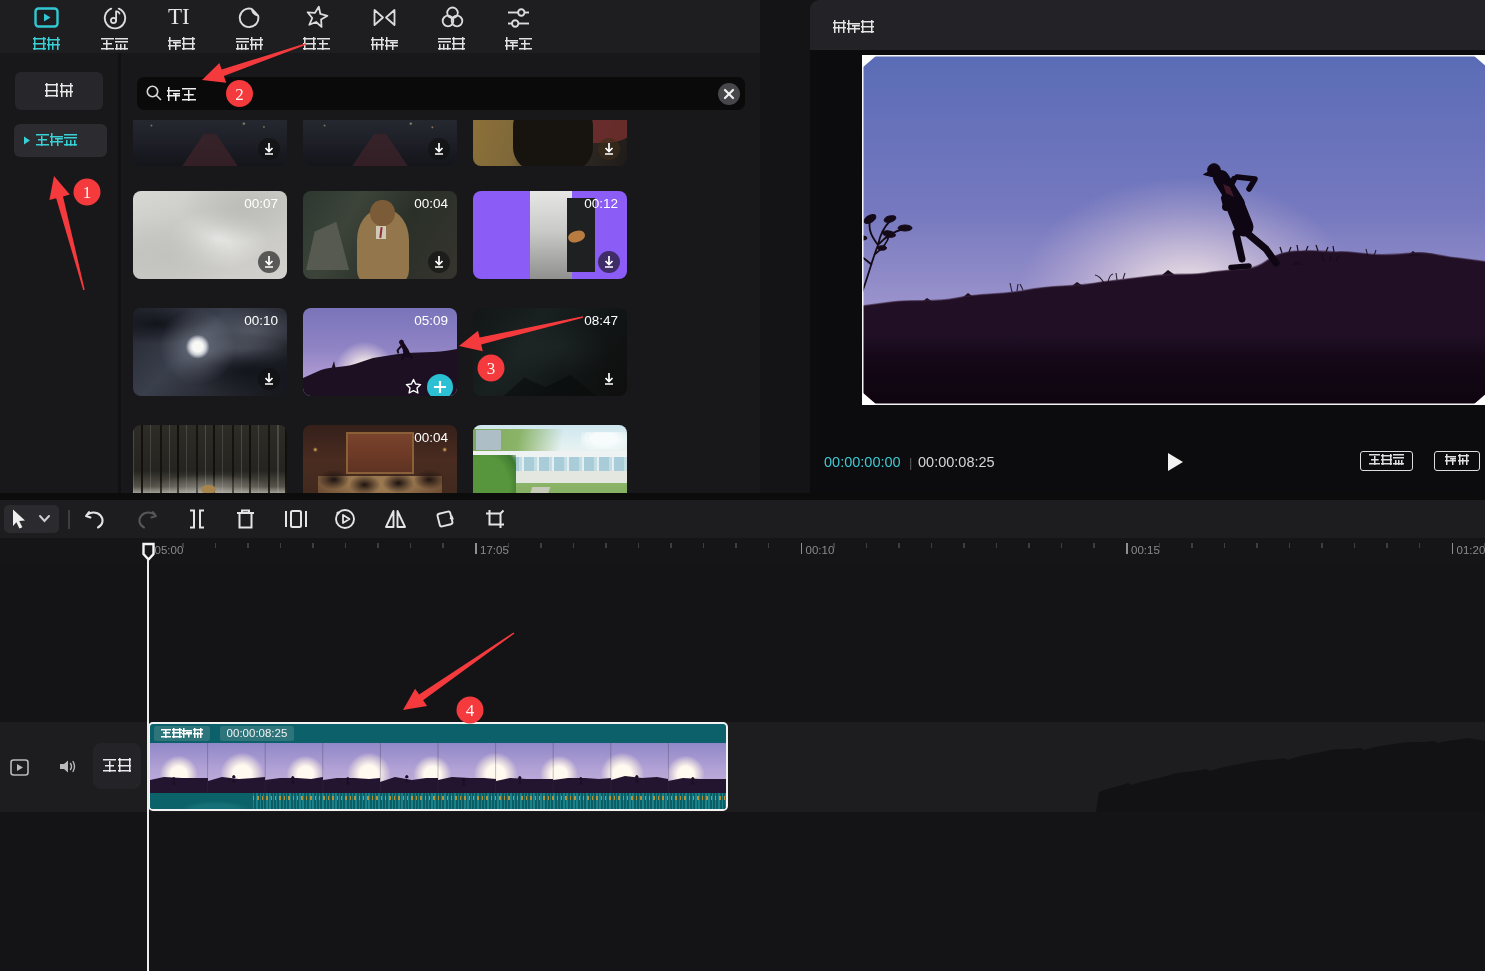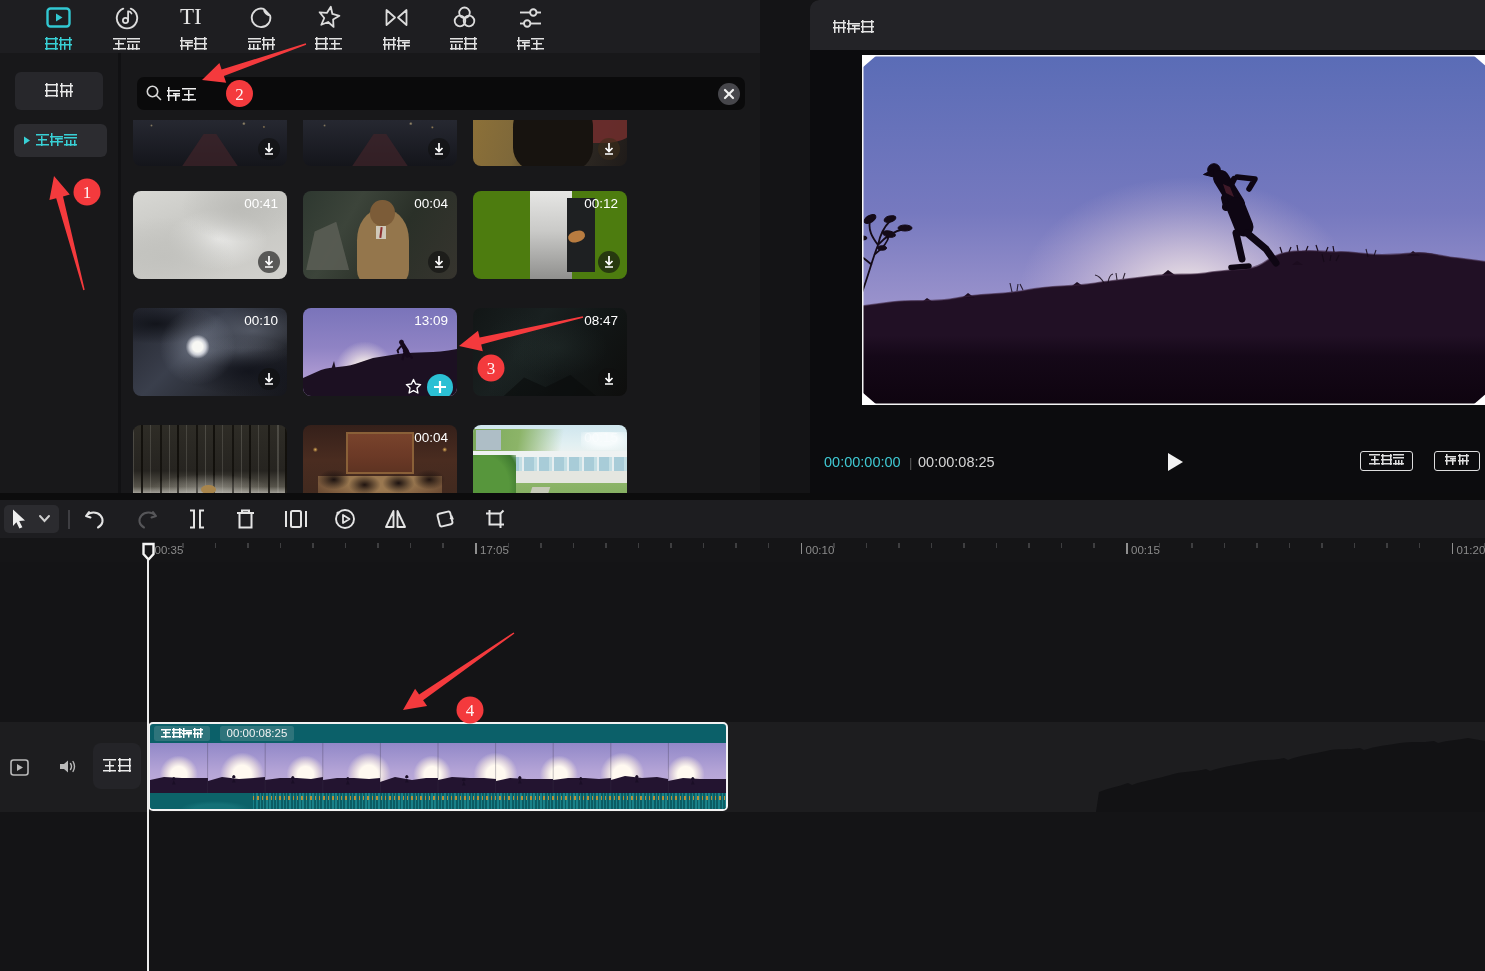--- a/index.html
+++ b/index.html
@@ -14,21 +14,21 @@
 .lab{font-size:14px;letter-spacing:.5px;white-space:nowrap}
 .th{position:absolute;width:154px;border-radius:8px;overflow:hidden}
 .dur{position:absolute;top:5px;right:9px;color:#fff;font-size:13.5px}
 .dl{position:absolute;right:7px;bottom:6px;width:22px;height:22px;border-radius:50%;background:rgba(16,16,16,.62)}
 </style></head>
 <body>
 
 <div class="abs" style="left:0;top:0;width:760px;height:493px;background:#18181a;overflow:hidden">
 
   <div class="abs" style="left:0;top:0;width:760px;height:53px;background:#1e1e21"></div>
-  <div id="topicons" class="abs" style="left:16px;top:0;width:760px;height:53px">
+  <div id="topicons" class="abs" style="left:4px;top:0;width:760px;height:53px">
 
     <svg class="abs" style="left:30px;top:7px" width="25" height="21" viewBox="0 0 25 21">
         <rect x="1.5" y="1.5" width="22" height="18" rx="3" fill="none" stroke="#32c8d2" stroke-width="2.4"></rect>
         <polygon points="10,6.5 16.5,10.5 10,14.5" fill="#32c8d2"></polygon>
       </svg>
     <div class="abs lab" style="left:28px;top:36px;color:#38d0d5"><span class="k k1"></span><span class="k k3"></span></div>
 
     <svg class="abs" style="left:99px;top:6px" width="24" height="24" viewBox="0 0 24 24">
         <path d="M8.2,2.7 A10.2,10.2 0 1,0 15.8,2.7" fill="none" stroke="#dcdcdc" stroke-width="1.9" stroke-linecap="round"></path>
         <circle cx="10.5" cy="14.5" r="2.6" fill="none" stroke="#dcdcdc" stroke-width="1.8"></circle>
@@ -112,37 +112,37 @@
     <div class="th" style="left:473px;top:120px;height:46px;border-radius:0 0 8px 8px;background:linear-gradient(105deg,#8c7038 0%,#7e683a 30%,#363028 55%,#1f1b19 100%)">
       <div class="abs" style="left:55%;top:-40%;width:50%;height:90%;background:#6e2e2c;border-radius:40%;opacity:.9"></div>
       <div class="abs" style="left:26%;top:-60%;width:52%;height:170%;background:#17130f;border-radius:45% 45% 30% 30%"></div>
       <div class="dl" style="background:rgba(60,45,25,.6)"><svg width="22" height="22" viewBox="0 0 22 22">
             <path d="M11,5 L11,13 M7.5,10 L11,13.5 L14.5,10 M7,16 L15,16" stroke="#fff" stroke-width="1.7" fill="none"></path>
           </svg></div>
     </div>
 
     <div class="th" style="left:133px;top:191px;height:88px;background:linear-gradient(160deg,#d8d8d4 0%,#c6c6c2 45%,#d2d1cd 100%)">
       <div class="abs" style="left:0;top:0;width:100%;height:100%;background:radial-gradient(ellipse 60px 35px at 70% 18%,#bcbcb8,transparent),radial-gradient(ellipse 70px 40px at 20% 75%,#c2c2be,transparent),radial-gradient(ellipse 50px 30px at 55% 55%,#e8e8e6,transparent)"></div>
-      <div class="dur">00:41</div>
+      <div class="dur">00:07</div>
       <div class="dl"><svg width="22" height="22" viewBox="0 0 22 22">
             <path d="M11,5 L11,13 M7.5,10 L11,13.5 L14.5,10 M7,16 L15,16" stroke="#fff" stroke-width="1.7" fill="none"></path>
           </svg></div>
     </div>
     <div class="th" style="left:303px;top:191px;height:88px;background:linear-gradient(120deg,#2e3830 0%,#3c443a 30%,#2a3028 60%,#36342e 100%)">
       <div class="abs" style="left:2%;top:35%;width:28%;height:55%;background:#5e6058;opacity:.8;clip-path:polygon(0 100%,100% 100%,70% 0,20% 20%)"></div>
       <div class="abs" style="left:35%;top:22%;width:34%;height:82%;background:#94764c;border-radius:42% 42% 18% 18%"></div>
       <div class="abs" style="left:43.5%;top:10%;width:16%;height:30%;background:#7c5c38;border-radius:48%"></div>
       <div class="abs" style="left:47.5%;top:40%;width:6.5%;height:15%;background:#cfc9ba"></div>
       <div class="abs" style="left:50%;top:41%;width:1.6%;height:12%;background:#8e3030;transform:rotate(7deg)"></div>
       <div class="dur">00:04</div>
       <div class="dl"><svg width="22" height="22" viewBox="0 0 22 22">
             <path d="M11,5 L11,13 M7.5,10 L11,13.5 L14.5,10 M7,16 L15,16" stroke="#fff" stroke-width="1.7" fill="none"></path>
           </svg></div>
     </div>
-    <div class="th" style="left:473px;top:191px;height:88px;background:#4d7c0f">
+    <div class="th" style="left:473px;top:191px;height:88px;background:#8b5cf6">
       <div class="abs" style="left:37%;top:0;width:27%;height:100%;background:linear-gradient(180deg,#e6e6e4 0%,#cacac8 45%,#90908e 100%)"></div>
       <div class="abs" style="left:61%;top:8%;width:18%;height:84%;background:#1e2022"></div>
       <div class="abs" style="left:62%;top:46%;width:11%;height:12%;background:#b87c40;border-radius:45%;transform:rotate(-18deg)"></div>
       <div class="dur">00:12</div>
       <div class="dl"><svg width="22" height="22" viewBox="0 0 22 22">
             <path d="M11,5 L11,13 M7.5,10 L11,13.5 L14.5,10 M7,16 L15,16" stroke="#fff" stroke-width="1.7" fill="none"></path>
           </svg></div>
     </div>
 
     <div class="th" style="left:133px;top:308px;height:88px;background:linear-gradient(135deg,#23252e 0%,#3a3f4c 40%,#23252c 75%,#15161c 100%)">
@@ -159,21 +159,21 @@
           <path d="M28,62 l3,-9 l2,9 Z" fill="#1c1022"></path>
           <g fill="#16091c" stroke="#16091c" transform="translate(101 41) scale(0.72) translate(-101 -41)">
             <circle cx="97.5" cy="31.5" r="2.9"></circle>
             <line x1="99" y1="35" x2="104" y2="43" stroke-width="6.5" stroke-linecap="round"></line>
             <line x1="103.5" y1="44" x2="106" y2="49" stroke-width="8" stroke-linecap="round"></line>
             <path d="M101,48 L99,55" stroke-width="3.2" stroke-linecap="round" fill="none"></path>
             <path d="M107,47 L112,53" stroke-width="3.2" stroke-linecap="round" fill="none"></path>
             <path d="M96,38 L92,43 L93,46" stroke-width="2.6" fill="none" stroke-linecap="round"></path>
           </g>
         </svg>
-      <div class="dur">13:09</div>
+      <div class="dur">05:09</div>
       <svg class="abs" style="left:102px;top:70px" width="17" height="16" viewBox="0 0 17 16">
           <path d="M8.5,1.5 L10.6,6 L15.6,6.6 L12,10 L12.9,15 L8.5,12.6 L4.1,15 L5,10 L1.4,6.6 L6.4,6 Z" fill="none" stroke="#fff" stroke-width="1.4" stroke-linejoin="round"></path>
         </svg>
       <div class="abs" style="left:124px;top:66px;width:26px;height:26px;border-radius:50%;background:#2bc0d4"><svg width="26" height="26" viewBox="0 0 26 26">
             <path d="M13,7 L13,19 M7,13 L19,13" stroke="#fff" stroke-width="2.2"></path>
           </svg></div>
     </div>
     <div class="th" style="left:473px;top:308px;height:88px;background:linear-gradient(125deg,#121616 0%,#192020 35%,#121717 60%,#0e0e0d 100%)">
       <div class="abs" style="left:0;top:0;width:100%;height:100%;background:radial-gradient(ellipse 50px 30px at 55% 45%,rgba(50,66,62,.25),transparent),radial-gradient(ellipse 40px 50px at 30% 60%,rgba(36,50,46,.22),transparent);"></div>
       <div class="abs" style="left:20%;top:72%;width:60%;height:28%;background:#0a0c0b;opacity:.6;clip-path:polygon(0 100%,22% 25%,45% 65%,72% 15%,100% 100%)"></div>
@@ -353,21 +353,21 @@
       <path d="M19,8 L21,12.5 L16.5,12 Z" fill="#e4e4e4"></path>
     </svg>
   <svg class="abs" style="left:484px;top:8px" width="22" height="22" viewBox="0 0 22 22">
       <path d="M2,5.5 L16.5,5.5 L16.5,20 M5.5,2 L5.5,16.5 L20,16.5 M16.5,5.5 L19.5,2.5" fill="none" stroke="#e4e4e4" stroke-width="2"></path>
     </svg>
 </div>
 
 <div class="abs" style="left:0;top:538px;width:1485px;height:24px;background:#151517"></div>
 <div id="ruler" class="abs" style="left:0;top:538px">
 <div class="abs" style="left:149.5px;top:5px;width:1.5px;height:11px;background:#8f8f8f"></div>
-<div class="abs" style="left:154.5px;top:6px;color:#8b8b8b;font-size:11.5px">00:35</div>
+<div class="abs" style="left:154.5px;top:6px;color:#8b8b8b;font-size:11.5px">05:00</div>
 <div class="abs" style="left:182.1px;top:5px;width:1.5px;height:5px;background:#3e3e40"></div>
 <div class="abs" style="left:214.6px;top:5px;width:1.5px;height:5px;background:#3e3e40"></div>
 <div class="abs" style="left:247.1px;top:5px;width:1.5px;height:5px;background:#3e3e40"></div>
 <div class="abs" style="left:279.7px;top:5px;width:1.5px;height:5px;background:#3e3e40"></div>
 <div class="abs" style="left:312.2px;top:5px;width:1.5px;height:5px;background:#3e3e40"></div>
 <div class="abs" style="left:344.8px;top:5px;width:1.5px;height:5px;background:#3e3e40"></div>
 <div class="abs" style="left:377.3px;top:5px;width:1.5px;height:5px;background:#3e3e40"></div>
 <div class="abs" style="left:409.9px;top:5px;width:1.5px;height:5px;background:#3e3e40"></div>
 <div class="abs" style="left:442.4px;top:5px;width:1.5px;height:5px;background:#3e3e40"></div>
 <div class="abs" style="left:475.0px;top:5px;width:1.5px;height:11px;background:#8f8f8f"></div>

